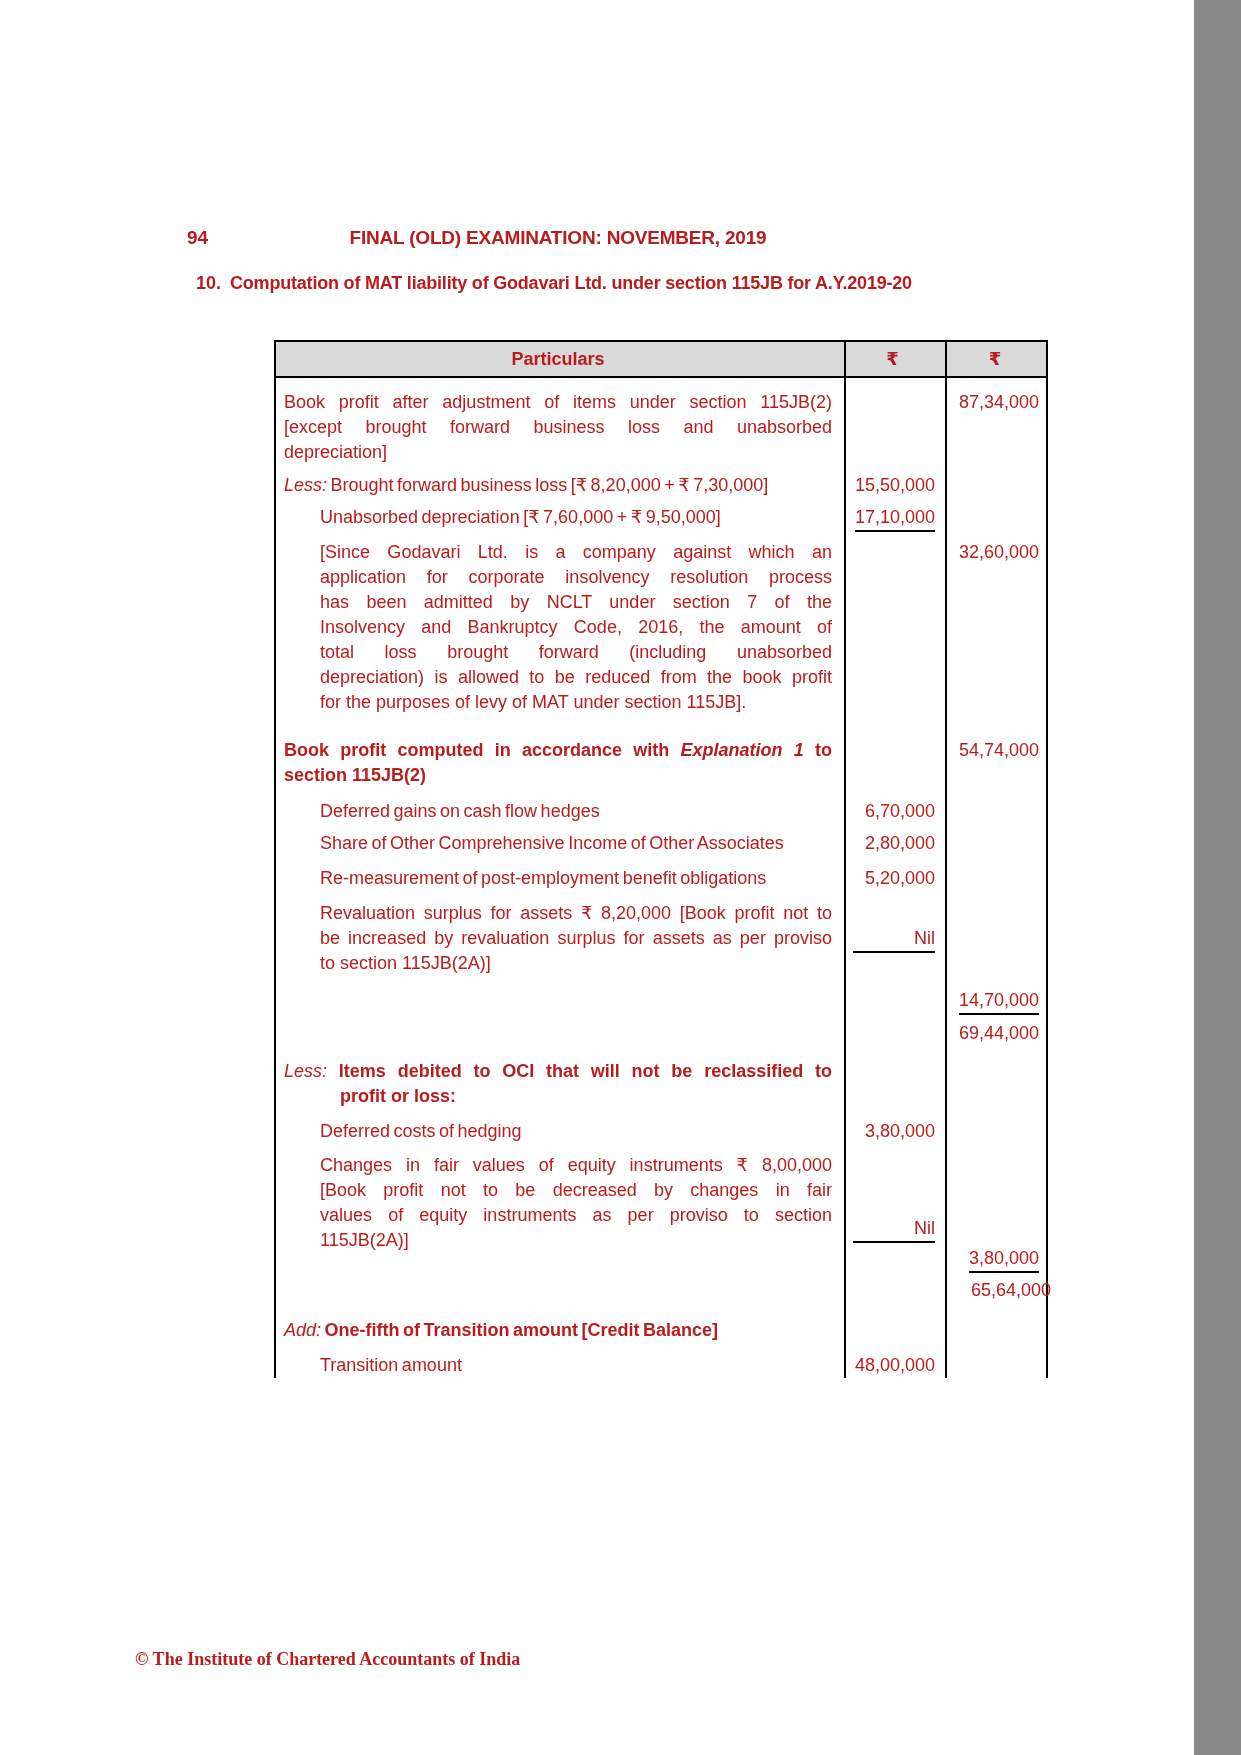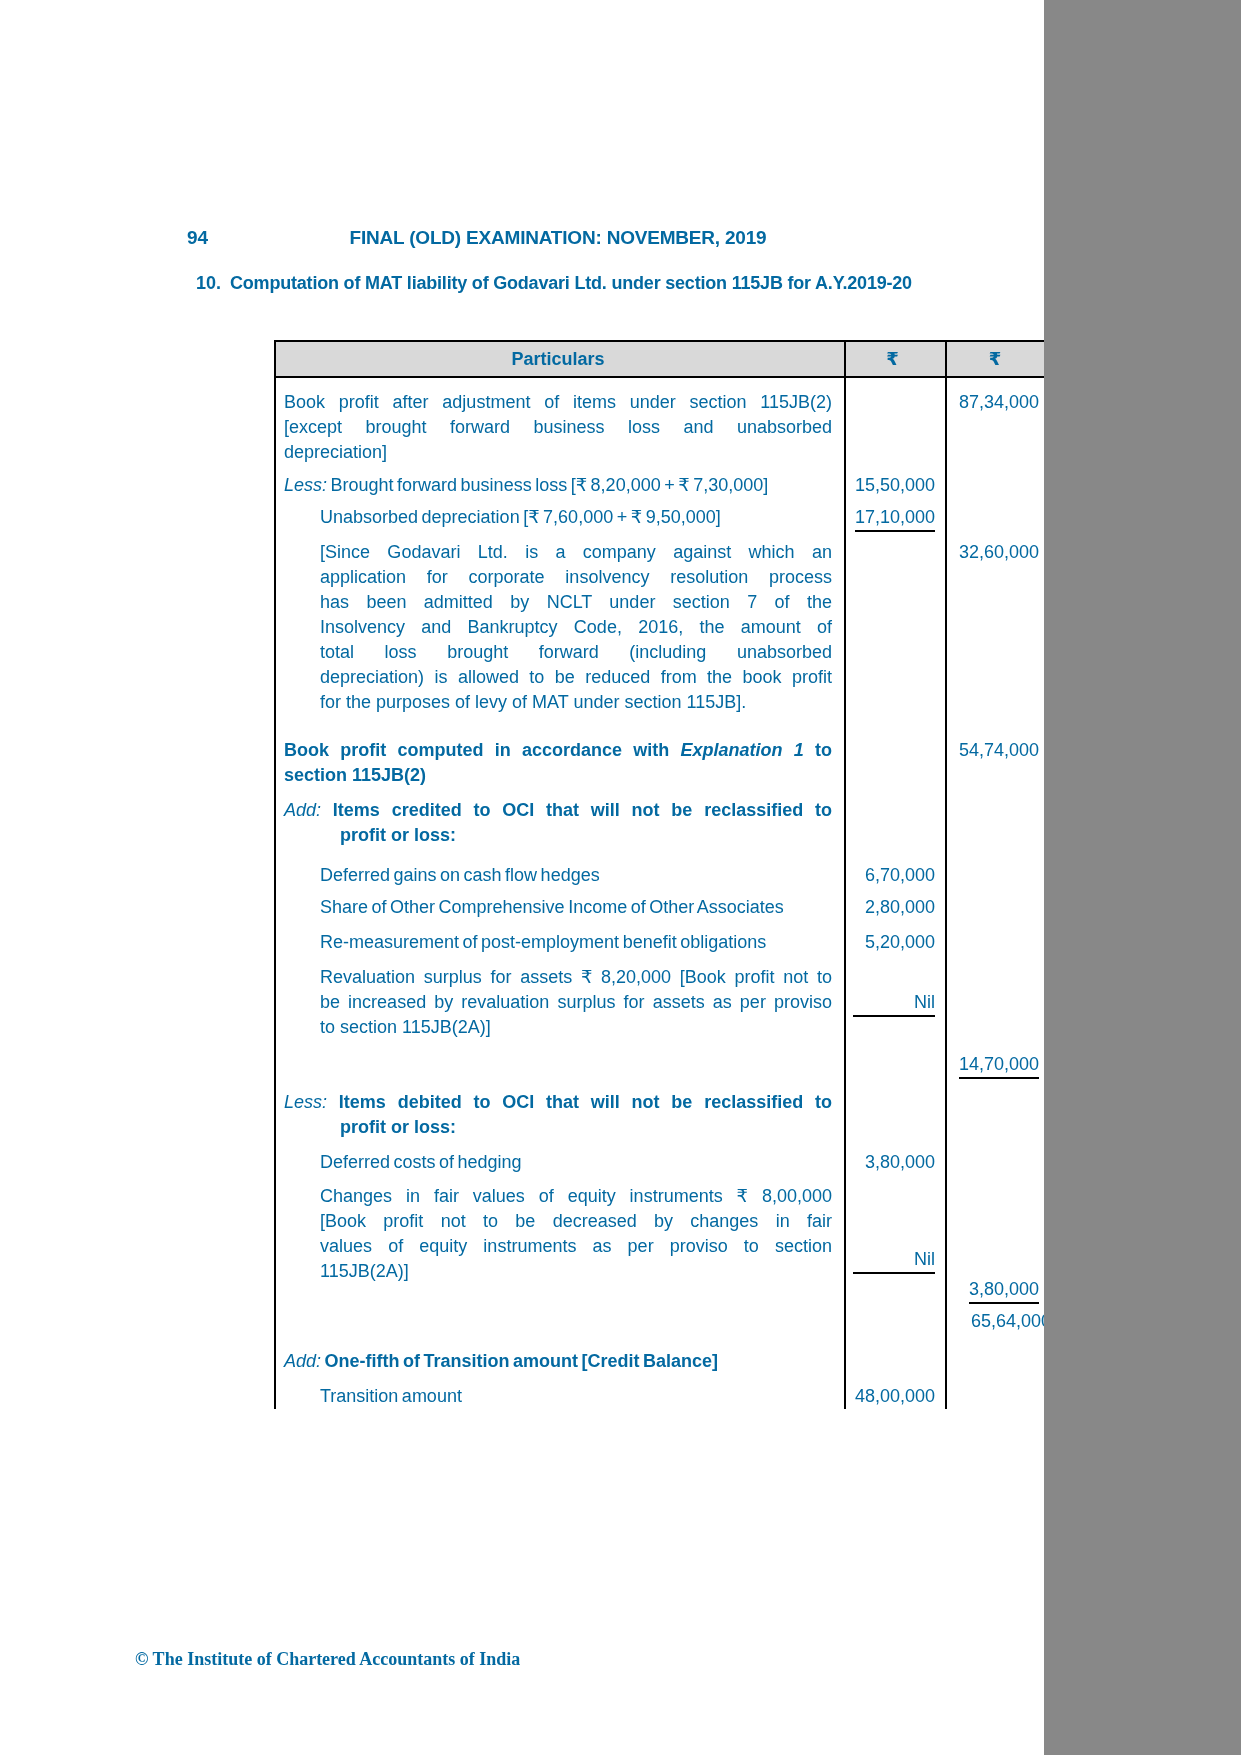--- a/index.html
+++ b/index.html
@@ -1,18 +1,18 @@
 <!DOCTYPE html>
 <html><head>
 <meta charset="utf-8">
 <style>
   html,body{margin:0;padding:0;background:#888;}
   .page{
-    position:relative;width:1044px;height:1755px;background:#ffffff;
-    font-family:"Liberation Sans","DejaVu Sans",sans-serif;color:#0369a1;
+    position:relative;width:1194px;height:1755px;background:#ffffff;
+    font-family:"Liberation Sans","DejaVu Sans",sans-serif;color:#b91c1c;
     overflow:hidden;
   }
   
   .runhead{position:absolute;top:227px;left:0;width:100%;height:26px;font-weight:bold;font-size:19px;}
   .pagenum{position:absolute;left:187px;top:0;}
   .examtitle{position:absolute;left:558px;top:0;transform:translateX(-50%);white-space:nowrap;letter-spacing:-0.2px;}
   
   .qline{position:absolute;top:271px;left:196px;width:860px;font-weight:bold;font-size:18px;line-height:25px;display:flex;}
   .qnum{flex:0 0 34px;}
   .qtitle{white-space:nowrap;letter-spacing:-0.2px;}
@@ -137,28 +137,20 @@
 
     <tr class="r5">
       <td class="c1">
         <div class="jl"><span class="b">Book profit computed in accordance with </span><span class="bi">Explanation 1</span><span class="b"> to</span></div>
         <div class="b">section 115JB(2)</div>
       </td>
       <td class="c2 amt"></td>
       <td class="c3 amt">54,74,000</td>
     </tr>
 
-    <tr class="r6">
-      <td class="c1">
-        <div class="jl"><span class="it">Add: </span><span class="b">Items credited to OCI that will not be reclassified to</span></div>
-        <div class="b hang2">profit or loss:</div>
-      </td>
-      <td class="c2 amt"></td>
-      <td class="c3 amt"></td>
-    </tr>
 
     <tr class="r7">
       <td class="c1">
         <div class="nat ind">Deferred gains on cash flow hedges</div>
       </td>
       <td class="c2 amt">6,70,000</td>
       <td class="c3 amt"></td>
     </tr>
 
     <tr class="r8">
@@ -186,20 +178,25 @@
       <td class="c2 amt"><span class="ulw">Nil</span></td>
       <td class="c3 amt"></td>
     </tr>
 
     <tr class="r11">
       <td class="c1"></td>
       <td class="c2 amt"></td>
       <td class="c3 amt"><span class="ul">14,70,000</span></td>
     </tr>
 
+    <tr class="r12">
+      <td class="c1"></td>
+      <td class="c2 amt"></td>
+      <td class="c3 amt">69,44,000</td>
+    </tr>
 
     <tr class="r13">
       <td class="c1">
         <div class="jl"><span class="it">Less: </span><span class="b">Items debited to OCI that will not be reclassified to</span></div>
         <div class="b hang2">profit or loss:</div>
       </td>
       <td class="c2 amt"></td>
       <td class="c3 amt"></td>
     </tr>
 

